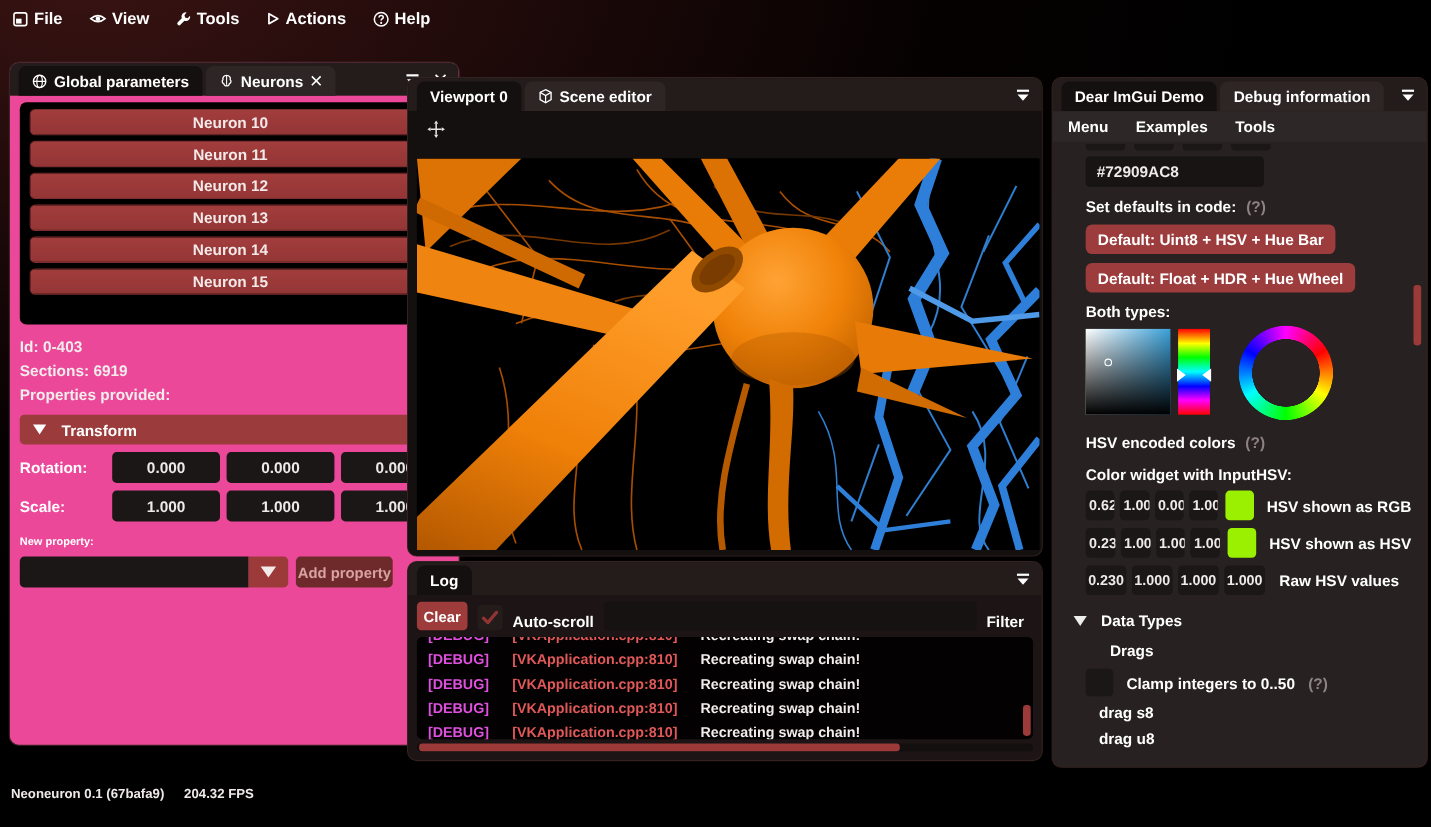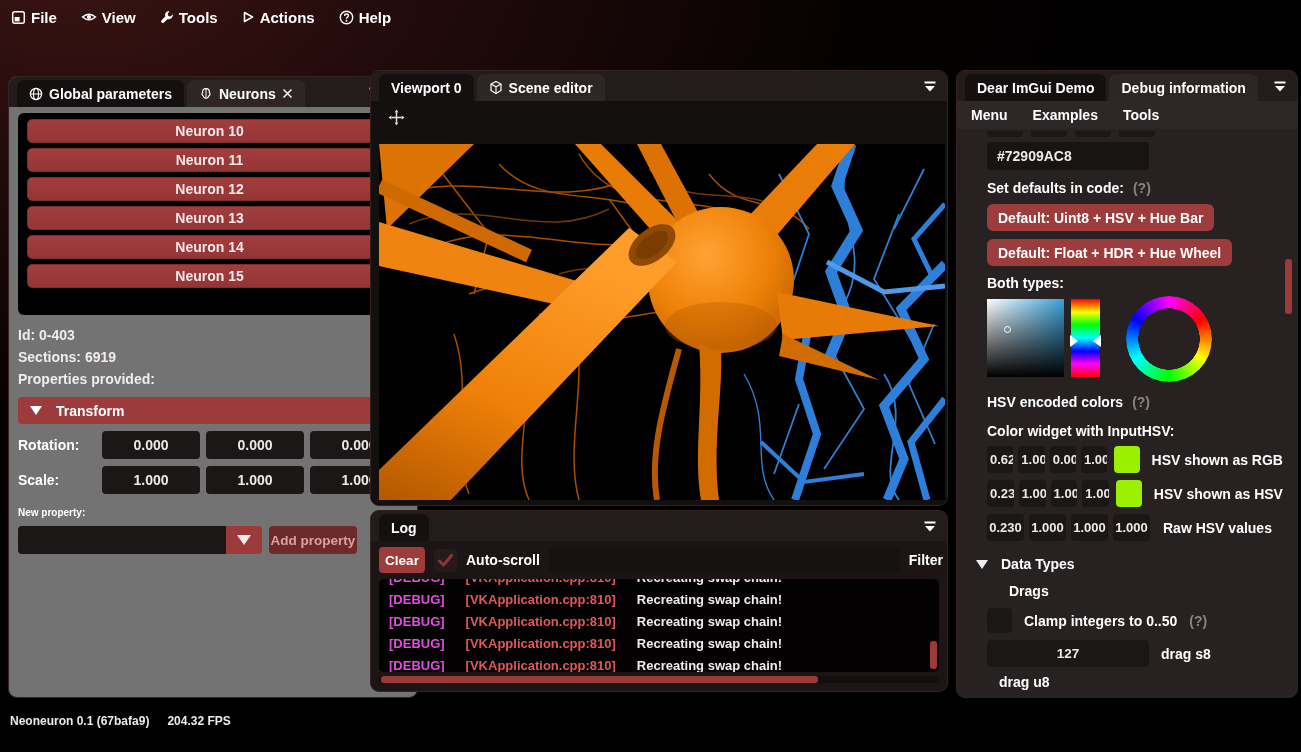--- a/index.html
+++ b/index.html
@@ -14,21 +14,21 @@
   .menubar{position:absolute;left:0;top:0;width:100%;height:34px;display:flex;align-items:center;gap:24px;padding:0 11px;}
   .menu-item{display:flex;align-items:center;gap:5px;font-size:15px;color:#fff;cursor:default}
   
   .panel{position:absolute;background:#0b0707;border:1px solid #342221;border-radius:9px;overflow:hidden}
   .tabbar{height:30px;background:#241b1b;display:flex;align-items:flex-end;padding-left:8px;position:relative;flex:none}
   .tab{height:27px;display:flex;align-items:center;gap:6px;padding:0 12px;border-radius:7px 7px 0 0;font-size:14px;margin-right:3px;white-space:nowrap}
   .tab.dark{background:#151010}
   .tab.lit{background:#2e2525}
   .tabbar-icons{position:absolute;right:10px;top:0;height:30px;display:flex;gap:12px;align-items:center}
   
-  #left-panel{left:8px;top:76px;width:410px;height:622px;background:#737373}
+  #left-panel{left:8px;top:56px;width:410px;height:622px;background:#ec4899}
   .lp-content{padding:6px 9px}
   .neuron-list{height:202px;background:#000;border-radius:6px;padding:6px 16px 0 9px;position:relative;overflow:hidden;margin-bottom:9px}
   .neuron-btn{height:24px;margin-bottom:5px;background:linear-gradient(#a23d3d,#943535);border:1px solid #7c2d2d;border-radius:5px;display:flex;align-items:center;justify-content:center;font-size:14px;color:#f3e9e9;cursor:pointer}
   .list-scroll{position:absolute;right:4px;top:6px;width:8px;height:21px;background:#a33d3d;border-radius:4px}
   .info-line{font-size:14px;line-height:22px;color:#f2ecec}
   .tr-header{height:27px;margin:7px 0 7px 0;background:#9c3b3b;border-radius:4px;display:flex;align-items:center;padding:0 12px;gap:14px;font-size:14px}
   .tri-down{width:0;height:0;border-left:6px solid transparent;border-right:6px solid transparent;border-top:9px solid #fff}
   .tr-x{margin-left:auto;font-size:13px}
   .tr-row{display:flex;align-items:center;margin-bottom:7px}
   .tr-row .lbl{width:78px;font-size:14px}
@@ -39,21 +39,21 @@
   .combo-btn{width:36px;height:28px;background:#9c3a3a;border-radius:0 4px 4px 0;display:flex;align-items:center;justify-content:center;cursor:pointer}
   .combo-btn .car{width:0;height:0;border-left:7px solid transparent;border-right:7px solid transparent;border-top:10px solid #f3eaea}
   .addprop-btn{width:88px;height:28px;margin-left:7px;background:#6e2a2a;border-radius:4px;display:flex;align-items:center;justify-content:center;font-size:13.5px;color:#d9a2a2;cursor:pointer}
   
   #viewport-panel{left:370px;top:70px;width:578px;height:436px;background:#151010}
   .vp-content{position:relative;height:406px;background:#151010}
   .move-gizmo{position:absolute;left:17px;top:8px}
   .scene-wrap{position:absolute;left:8px;top:43px;width:566px;height:356px;background:#000}
   
   #log-panel{left:370px;top:510px;width:578px;height:182px;background:#1d1515}
-  .log-toolbar{display:flex;align-items:center;padding:6px 4px 4px 8px;gap:9px}
+  .log-toolbar{display:flex;align-items:flex-end;padding:6px 16px 4px 8px;gap:9px}
   .clear-btn{width:46px;height:26px;background:#9e3c3c;border-radius:4px;display:flex;align-items:center;justify-content:center;font-size:13.5px;cursor:pointer}
   .chk{width:23px;height:23px;background:#241b1b;border-radius:4px;display:flex;align-items:center;justify-content:center;cursor:pointer}
   .log-lbl{font-size:14px}
   .filter-input{flex:1;height:26px;background:#171212;border:none;border-radius:4px;color:#fff;font:inherit;font-size:13px;padding:0 8px;outline:none}
   .log-body{margin:2px 8px 0 8px;height:93px;background:#030101;border-radius:5px;padding:0 10px;overflow:hidden;position:relative}
   .log-line{display:flex;gap:21px;line-height:22px;font-size:13px;white-space:nowrap}
   .log-line:first-child{margin-top:-12px}
   .log-line .lvl{color:#e14fe1}
   .log-line .src{color:#e05858}
   .log-line .msg{color:#f2ecec}
@@ -486,21 +486,20 @@
       <span class="dt-tri"></span>
       <span>Data Types</span>
     </div>
     <div class="drags-lbl">Drags</div>
     <div class="clamp-row">
       <div class="clamp-chk"></div>
       <span style="font-size:14px">Clamp integers to 0..50</span>
       <span class="help">(?)</span>
     </div>
     <div class="drag-row">
-      <div class="drag-box">127</div>
       <span class="dlabel">drag s8</span>
     </div>
     <div class="drag-row">
       <span class="dlabel">drag u8</span>
     </div>
 
   </div>
   <div class="rp-scroll"></div>
 </div>
 

